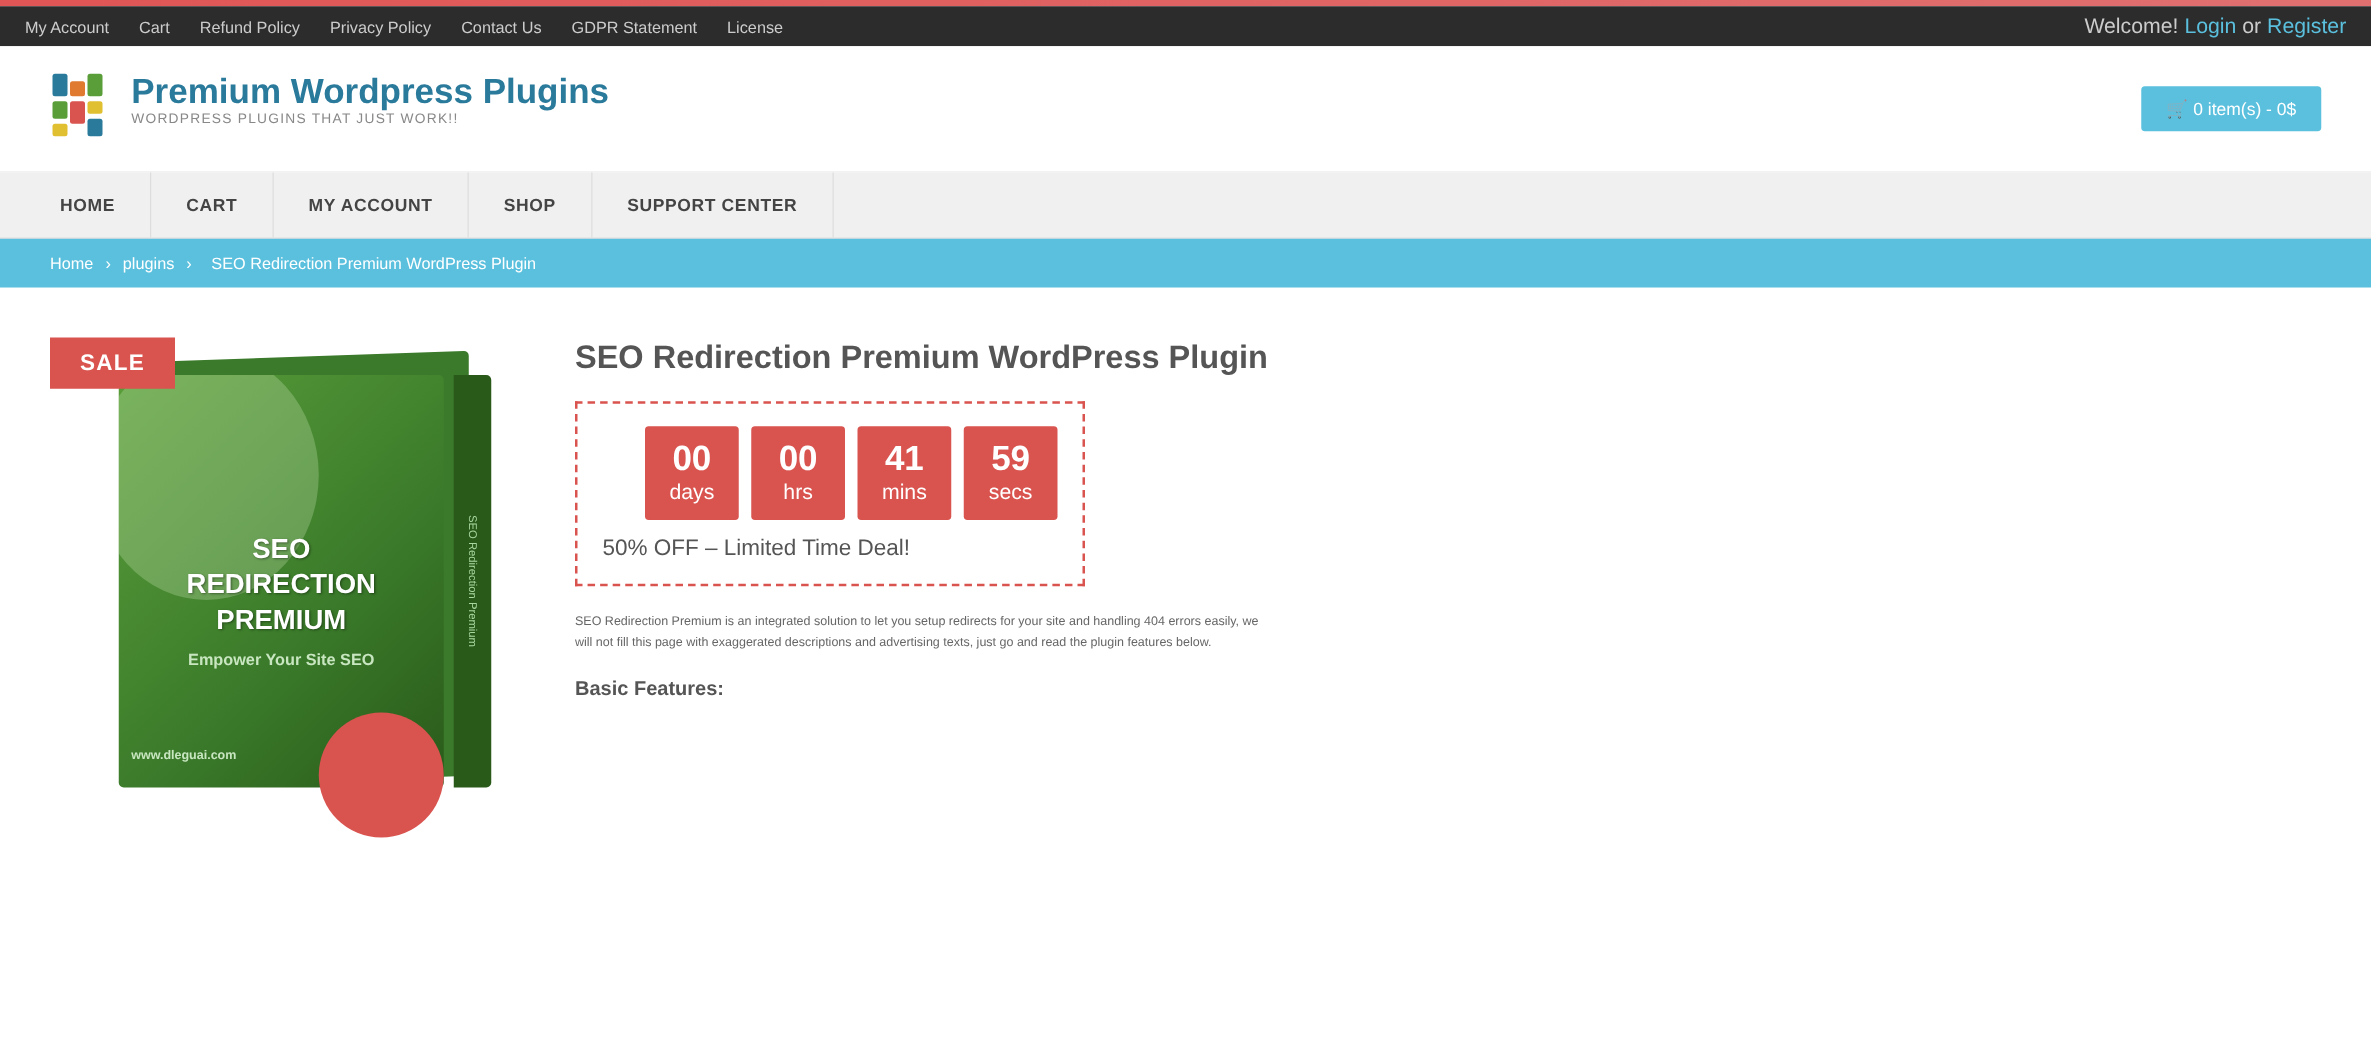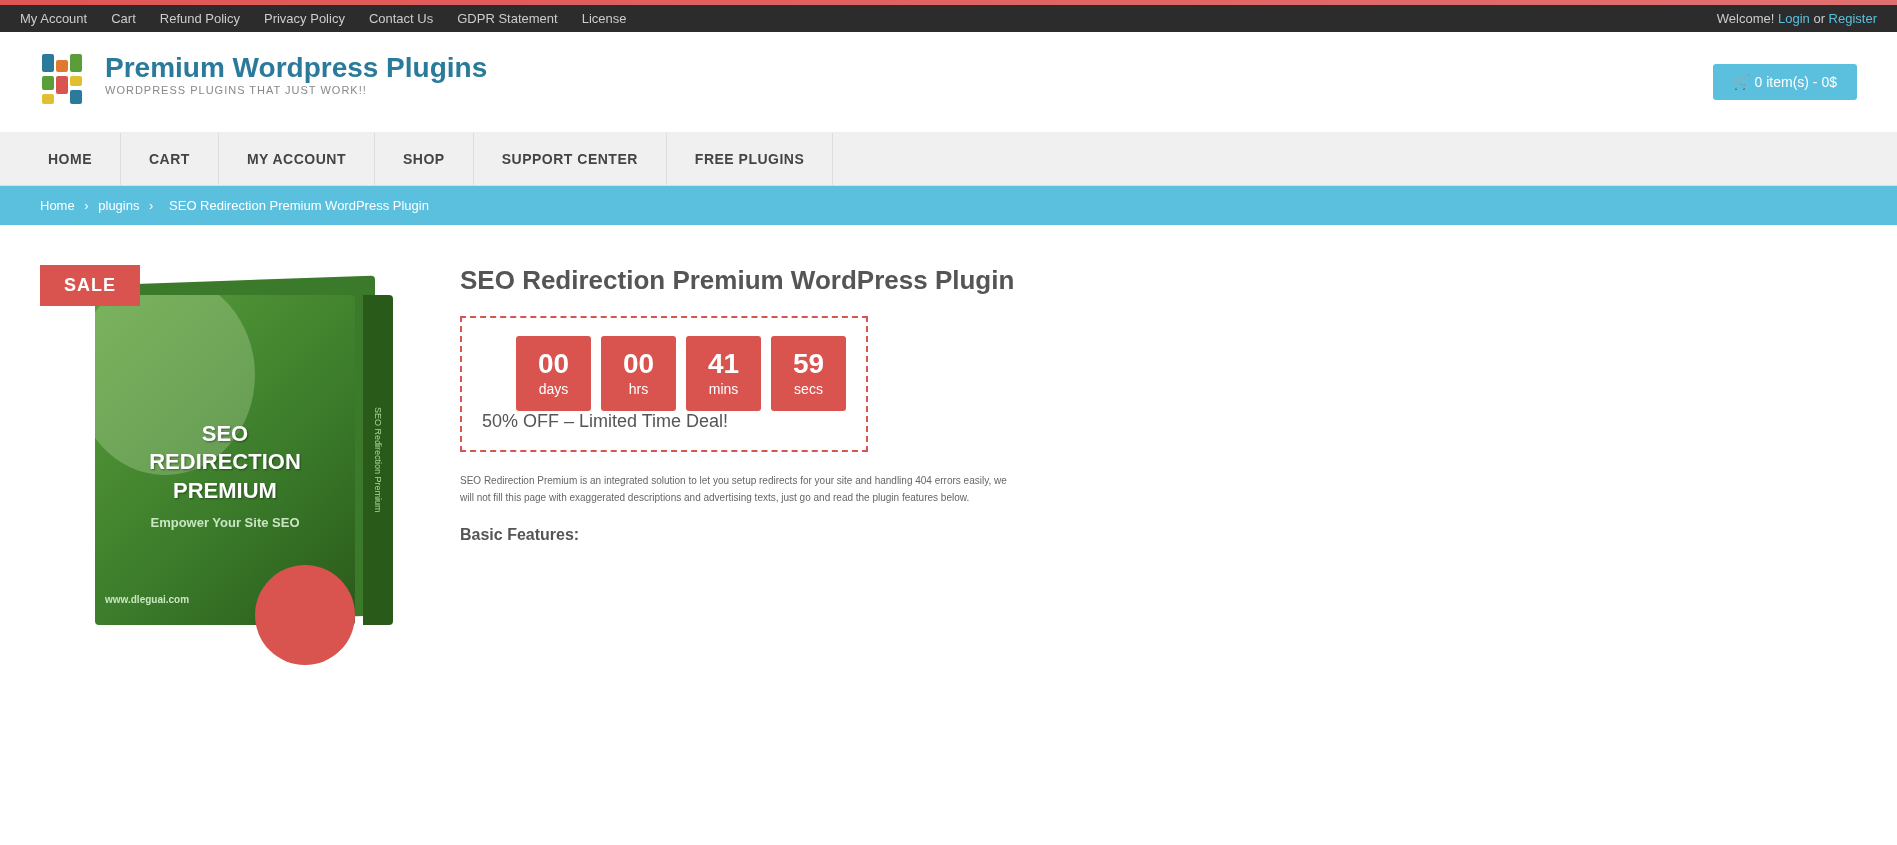--- a/index.html
+++ b/index.html
@@ -13,21 +13,21 @@
       display: flex;
       justify-content: space-between;
       align-items: center;
     }
     .top-bar-nav { display: flex; gap: 24px; }
     .top-bar-nav a {
       color: #ccc;
       text-decoration: none;
       font-size: 13px;
     }
-    .top-bar-right { font-size: 13px; color: #ccc; }
+    .top-bar-right { font-size: 17px; color: #ccc; }
     .top-bar-right a { text-decoration: none; }
     .top-bar-right .login-link { color: #5bc0de; }
     .top-bar-right .register-link { color: #5bc0de; }
 
     
     .header {
       background: #fff;
       padding: 20px 40px;
       display: flex;
       justify-content: space-between;
@@ -253,40 +253,41 @@
     
     .countdown-box {
       border: 2px dashed #d9534f;
       padding: 18px 20px;
       display: inline-block;
       margin-bottom: 20px;
     }
     .countdown-timers {
       display: flex;
       gap: 10px;
+      margin-bottom: 12px;
       padding-left: 34px;
     }
     .timer-block {
       background: #d9534f;
       color: #fff;
       width: 75px;
       height: 75px;
       display: flex;
       flex-direction: column;
       align-items: center;
       justify-content: center;
       border-radius: 3px;
     }
     .timer-number {
       font-size: 28px;
       font-weight: bold;
       line-height: 1;
     }
     .timer-label {
-      font-size: 14px;
+      font-size: 17px;
       margin-top: 3px;
     }
     .deal-text {
       font-size: 18px;
       color: #555;
     }
 
     .product-description {
       font-size: 10px;
       color: #666;
@@ -351,21 +352,20 @@
   <button class="cart-button">🛒 0 item(s) - 0$</button>
 </div>
 
 <div class="nav-bar">
   <div class="nav-items">
     <a href="#" class="nav-item">HOME</a>
     <a href="#" class="nav-item">CART</a>
     <a href="#" class="nav-item">MY ACCOUNT</a>
     <a href="#" class="nav-item">SHOP</a>
     <a href="#" class="nav-item">SUPPORT CENTER</a>
-    <a href="#" class="nav-item">FREE PLUGINS</a>
   </div>
 </div>
 
 <div class="breadcrumb">
   <a href="#">Home</a>
   <span> › </span>
   <a href="#">plugins</a>
   <span> › </span>
   <span>SEO Redirection Premium WordPress Plugin</span>
 </div>

